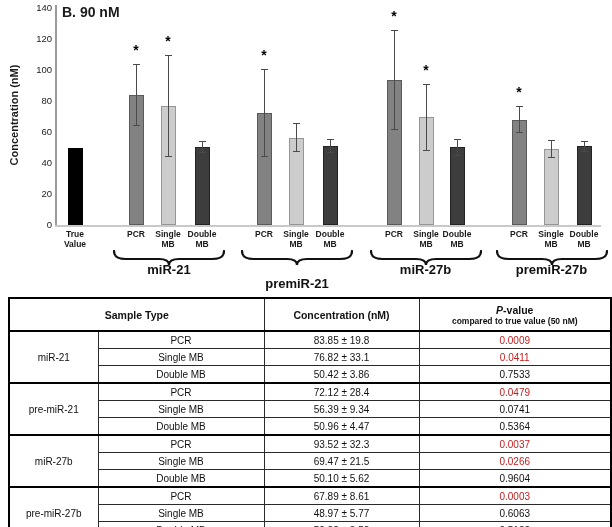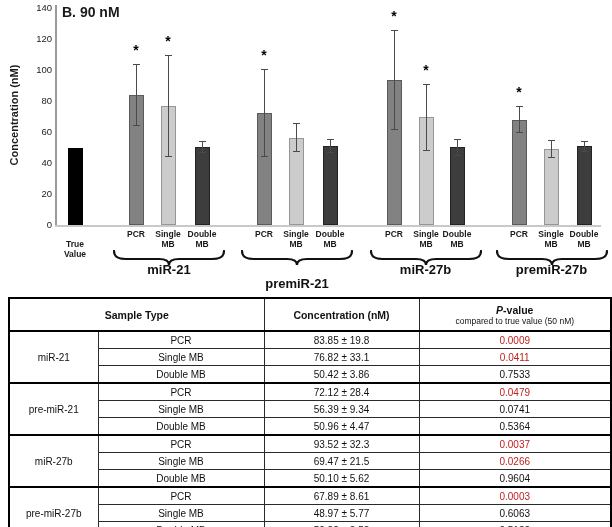--- a/index.html
+++ b/index.html
@@ -22,42 +22,42 @@
   .brace{position:absolute;}
   #tablewrap{position:absolute;left:8px;top:297px;}
   table{border-collapse:collapse;table-layout:fixed;width:602px;background:#fff;border:2px solid #000;}
   th,td{border:1px solid #2a2a2a;text-align:center;vertical-align:middle;padding:0;
         font-size:10px;color:#111;overflow:hidden;}
   thead th{border-bottom:2px solid #000;font-weight:bold;font-size:10.5px;height:31px;}
   tbody td{height:16px;}
   tr.gstart td{border-top:2px solid #000;}
   .pv1{font-weight:bold;font-size:10.5px;line-height:12px;}
   .pv1::first-letter{font-style:italic;}
-  .pv2{font-weight:normal;font-size:8.5px;line-height:10px;text-align:center;}
+  .pv2{font-weight:bold;font-size:8.5px;line-height:10px;text-align:center;}
 </style>
 </head>
 <body>
 
 <div class="screen">
   <div id="chart">
     <div class="chart-title">B. 90 nM</div>
     <div class="y-label">Concentration (nM)</div>
     <div class="y-axis"></div>
     <div class="x-axis"></div>
     <div id="plot">
         <div class="tick" style="top: 219px;">0</div>
         <div class="tick" style="top: 188px; text-align: right;">20</div>
         <div class="tick" style="top: 157px;">40</div>
         <div class="tick" style="top: 126px;">60</div>
         <div class="tick" style="top: 95px;">80</div>
         <div class="tick" style="top: 64px;">100</div>
         <div class="tick" style="top: 33px;">120</div>
         <div class="tick" style="top: 2px;">140</div>
         <div class="bar" style="left: 67.5px; top: 147.5px; height: 77.5px; background: rgb(0, 0, 0); border-color: rgb(0, 0, 0);"></div>
-        <div class="blabel" style="left: 52px; top: 239px;">True
+        <div class="blabel" style="left: 52px; top: 229px;">True
 Value</div>
         <div class="bar" style="left: 128.5px; top: 95.0325px; height: 129.968px; background: rgb(130, 130, 130); border-color: rgb(90, 90, 90);"></div>
         <div class="errline" style="left: 135.5px; top: 64.3425px; height: 61.38px;"></div>
         <div class="errcap" style="left: 132.5px; top: 64.3425px;"></div>
         <div class="errcap" style="left: 132.5px; top: 124.722px;"></div>
         <div class="sig" style="left: 129px; top: 42.3425px;">*</div>
         <div class="blabel" style="left: 113px; top: 229px;">PCR</div>
         <div class="bar" style="left: 256.5px; top: 113.214px; height: 111.786px; background: rgb(130, 130, 130); border-color: rgb(90, 90, 90);"></div>
         <div class="errline" style="left: 263.5px; top: 69.194px; height: 88.04px;"></div>
         <div class="errcap" style="left: 260.5px; top: 69.194px;"></div>

